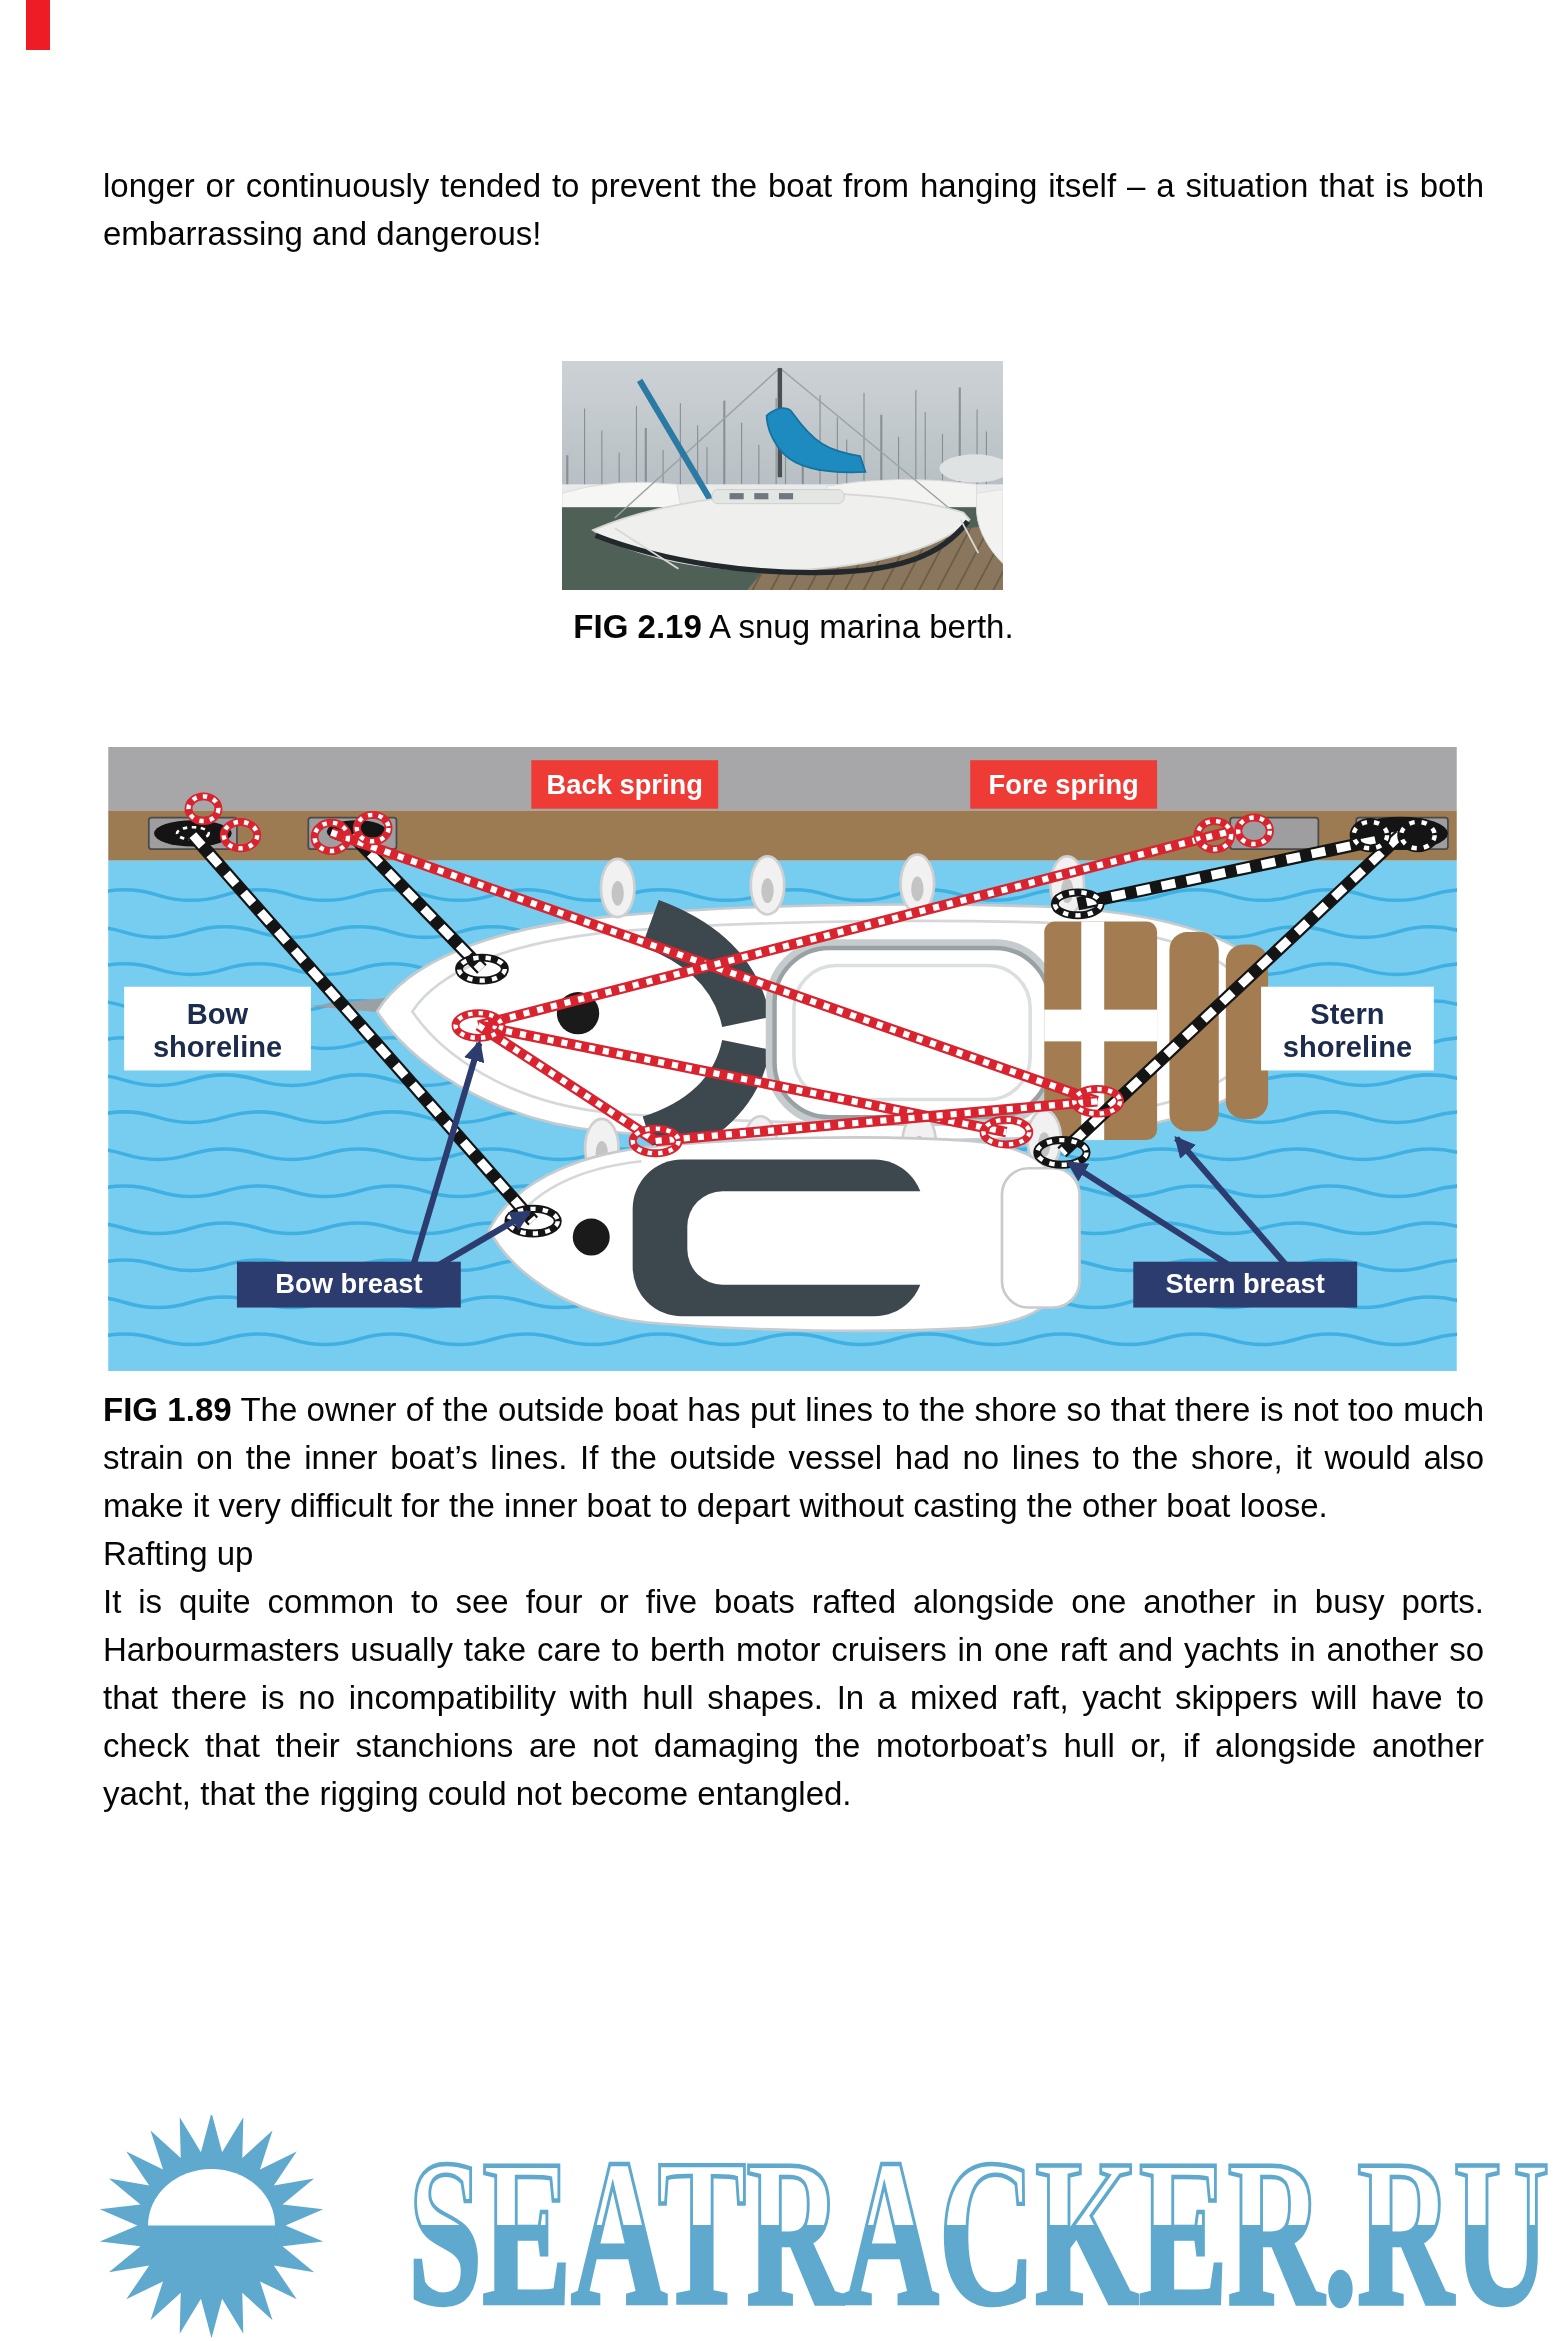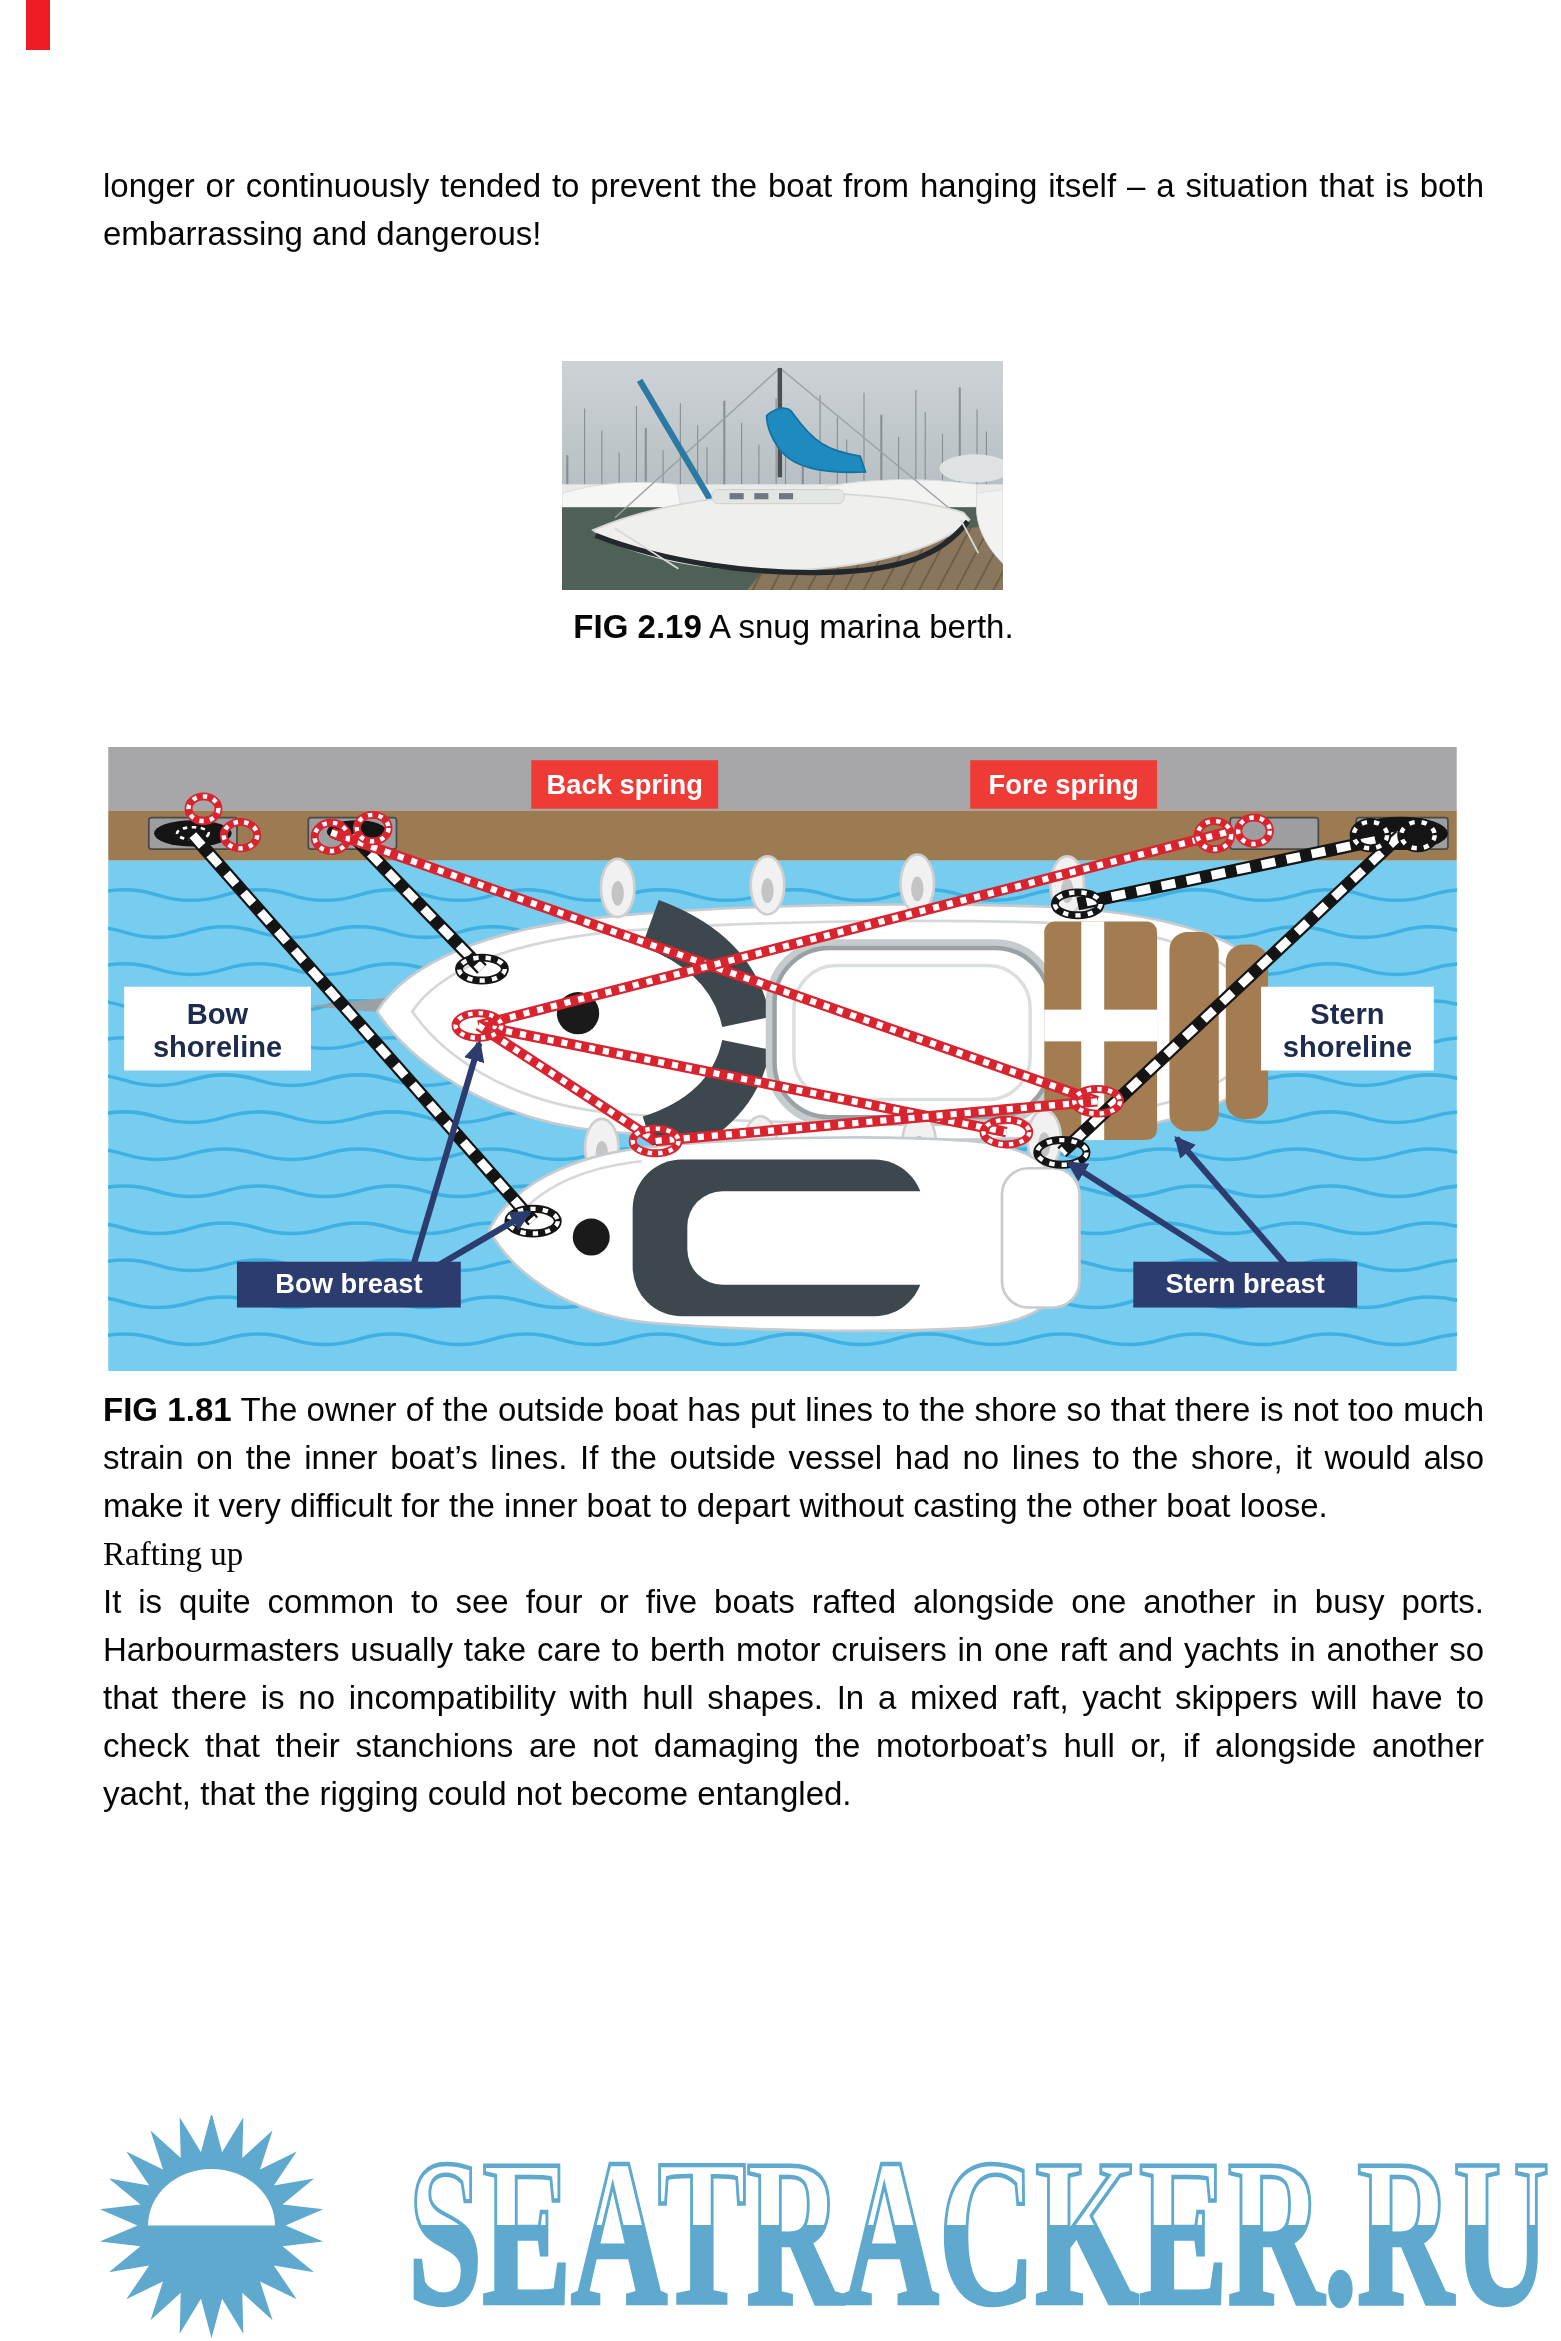--- a/index.html
+++ b/index.html
@@ -296,22 +296,22 @@
         <text class="dlabel" x="273" y="620" text-anchor="middle" fill="#ffffff">Bow breast</text>
       </g>
       <g>
         <rect x="1163" y="584" width="254" height="52" fill="#2d3c6f"></rect>
         <text class="dlabel" x="1290" y="620" text-anchor="middle" fill="#ffffff">Stern breast</text>
       </g>
     </svg>
   </div>
 
   <div class="textcol" style="top:1386px;">
-    <p class="bodytext"><strong>FIG 1.81</strong> <span>The owner of the outside boat has put lines to the shore so that there is not too much strain on the inner boat’s lines. If the outside vessel had no lines to the shore, it would also make it very difficult for the inner boat to depart without casting the other boat loose.</span></p>
-    <p class="bodytext" style="text-align:left;font-family:Liberation Serif, serif;">Rafting up</p>
+    <p class="bodytext"><strong>FIG 1.89</strong> <span>The owner of the outside boat has put lines to the shore so that there is not too much strain on the inner boat’s lines. If the outside vessel had no lines to the shore, it would also make it very difficult for the inner boat to depart without casting the other boat loose.</span></p>
+    <p class="bodytext" style="text-align:left;">Rafting up</p>
     <p class="bodytext">It is quite common to see four or five boats rafted alongside one another in busy ports. Harbourmasters usually take care to berth motor cruisers in one raft and yachts in another so that there is no incompatibility with hull shapes. In a mixed raft, yacht skippers will have to check that their stanchions are not damaging the motorboat’s hull or, if alongside another yacht, that the rigging could not become entangled.</p>
   </div>
 
   <div class="logo-wrap">
     <svg width="1539" height="227" viewBox="0 0 1746 257">
       <defs>
         <linearGradient id="lg" x1="0" y1="0" x2="0" y2="1">
           <stop offset="0" stop-color="#ffffff"></stop>
           <stop offset="0.47" stop-color="#ffffff"></stop>
           <stop offset="0.47" stop-color="#5ea9cd"></stop>

